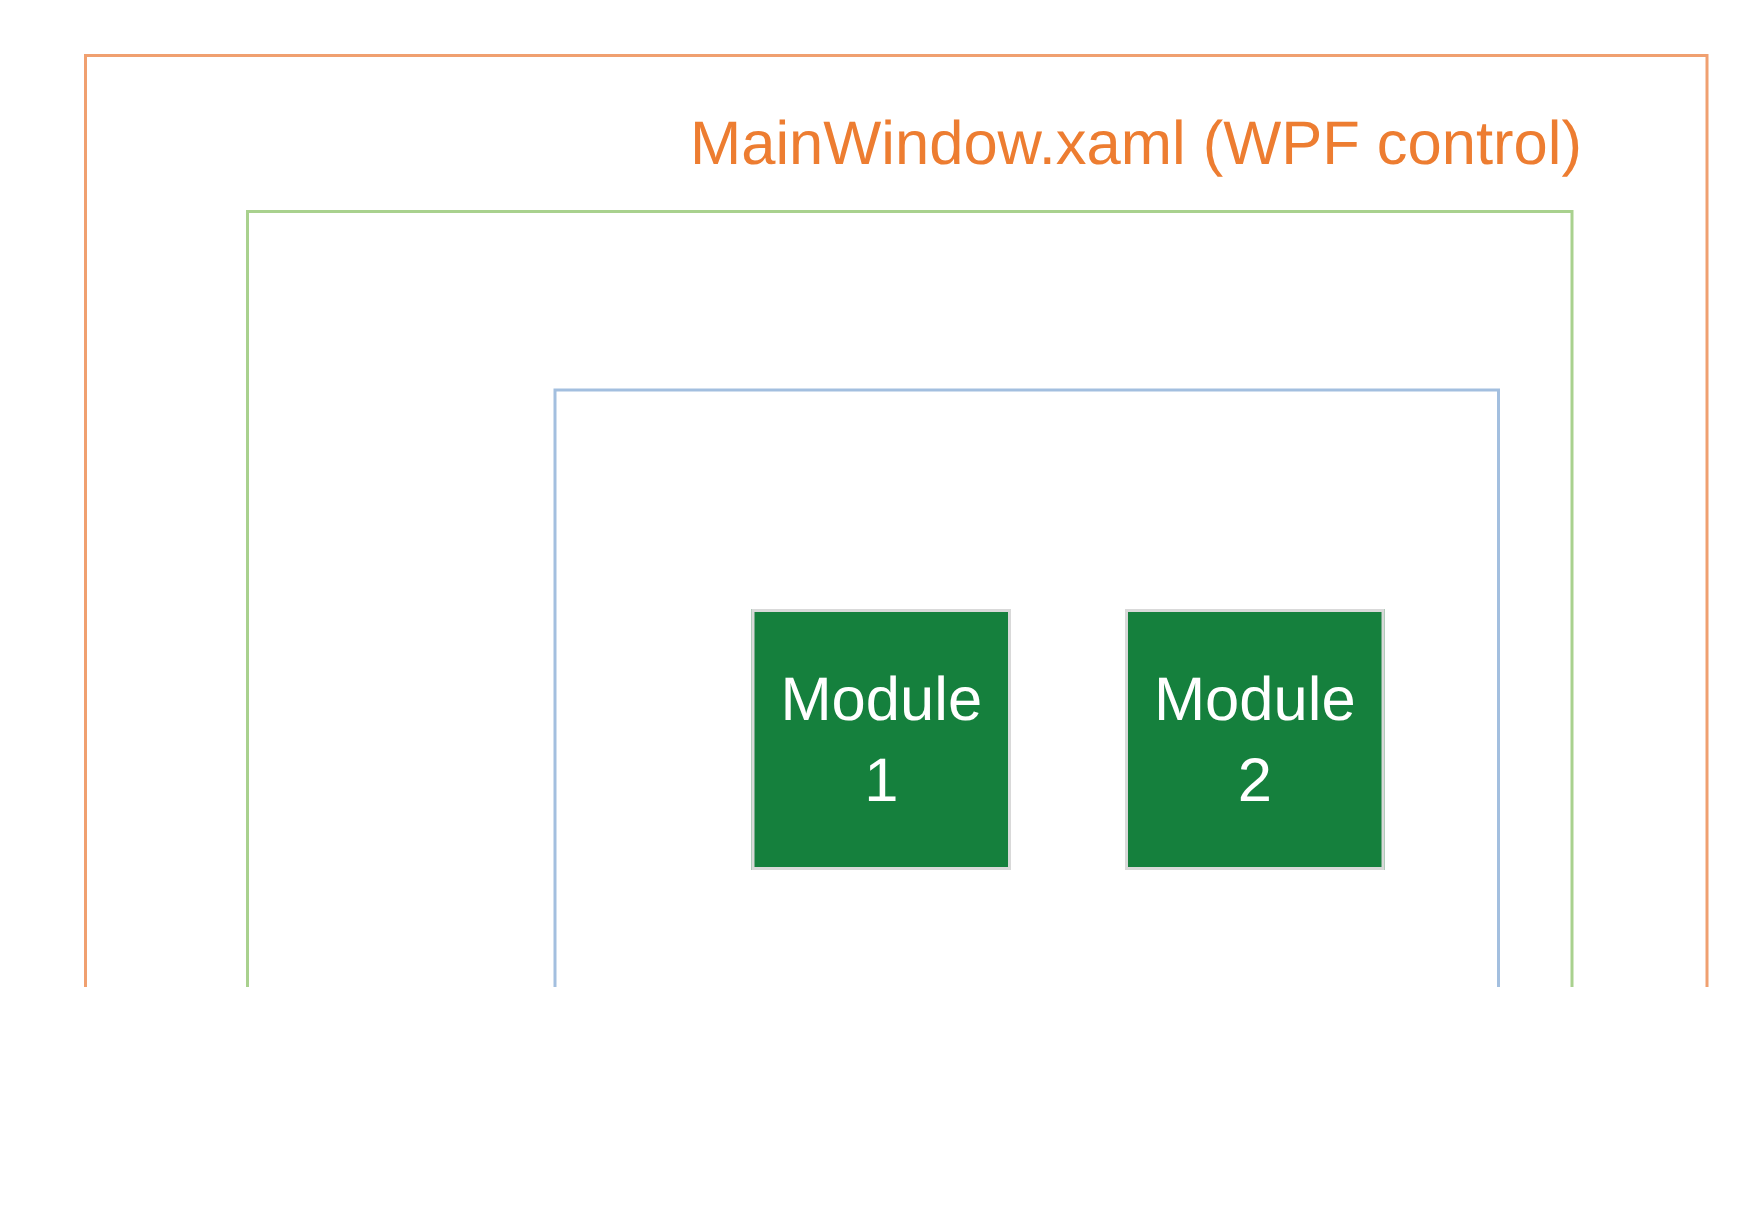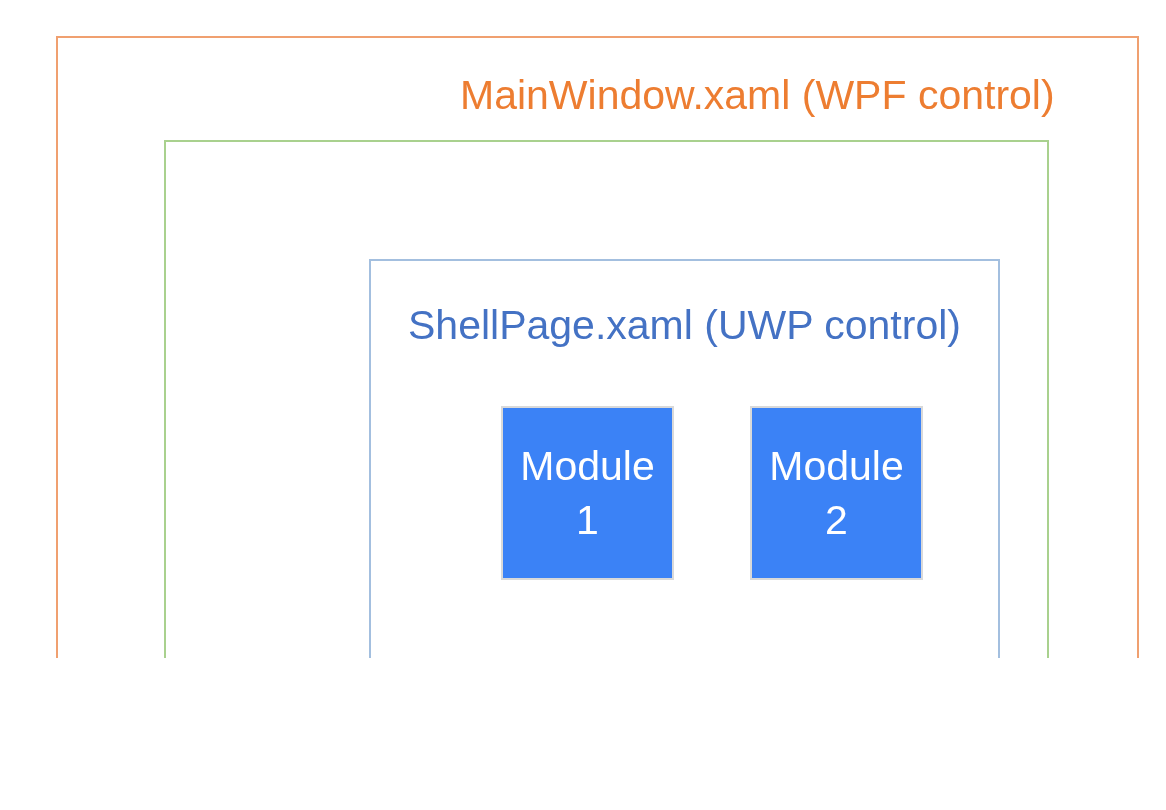--- a/index.html
+++ b/index.html
@@ -53,21 +53,21 @@
   .label-shell {
     left: 408px; top: 300px;
     color: #4472c4;
   }
   .module {
     position: absolute;
     top: 406px;
     width: 173px;
     height: 174px;
     box-sizing: border-box;
-    background: #3b82f6;
+    background: #15803d;
     border: 2px solid #d9d9d9;
     display: flex;
     flex-direction: column;
     align-items: center;
     justify-content: center;
     color: #ffffff;
     font-size: 41px;
     line-height: 54px;
     text-align: center;
   }
@@ -81,21 +81,20 @@
 
   <div class="box box-outer"></div>
 
   <div class="box box-host"></div>
 
   <div class="box box-shell"></div>
 
   <div class="box-label label-outer">MainWindow.xaml (WPF control)</div>
 
 
-  <div class="box-label label-shell">ShellPage.xaml (UWP control)</div>
 
   <div class="module module-1">
     <span>Module</span>
     <span>1</span>
   </div>
 
   <div class="module module-2">
     <span>Module</span>
     <span>2</span>
   </div>

